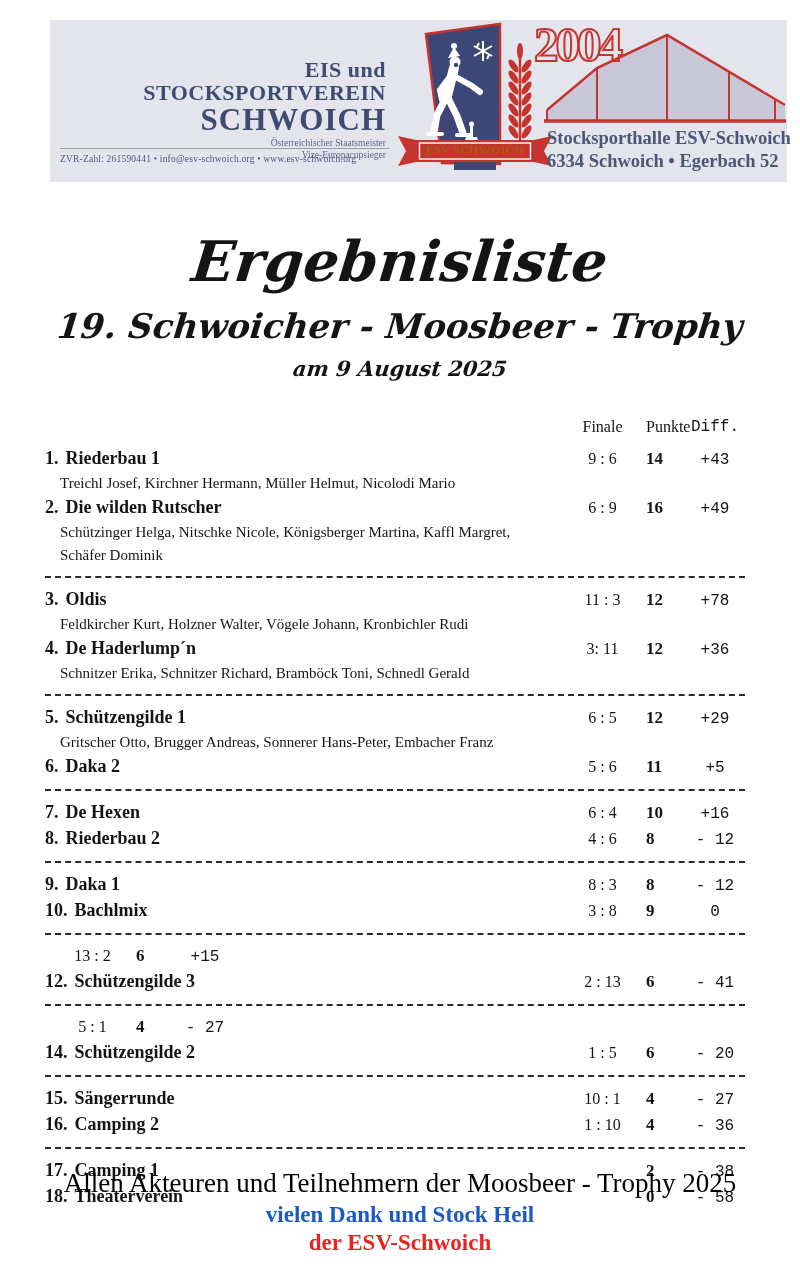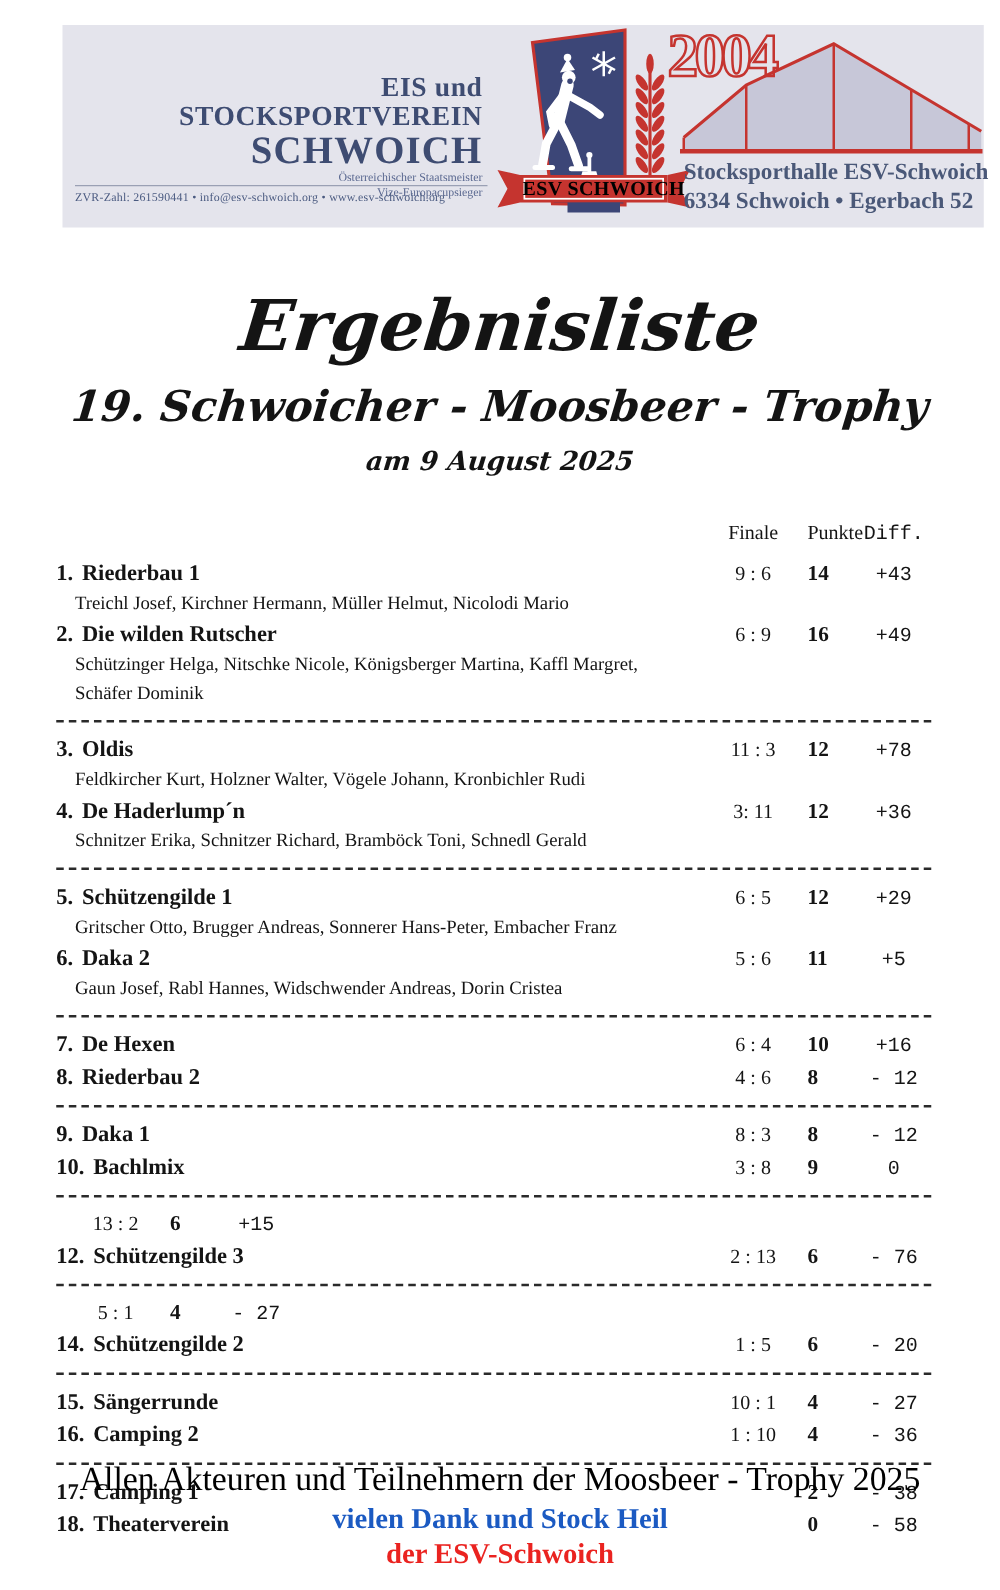--- a/index.html
+++ b/index.html
@@ -46,21 +46,21 @@
     font-size:9.5px;color:#4a5a80;letter-spacing:.2px;
   }
   .year-2004{
     position:absolute;left:484px;top:0px;
     font-size:49px;font-weight:bold;letter-spacing:-3px;
     color:transparent;-webkit-text-stroke:2px var(--logo-red);
     line-height:1;
   }
   .badge-label{
     position:absolute;left:368px;top:123px;width:114px;
-    text-align:center;font-size:16px;font-weight:bold;color:#000000;
+    text-align:center;font-size:12px;font-weight:bold;color:#a16207;
     letter-spacing:.3px;white-space:nowrap;
   }
   .hall-text{position:absolute;left:497px;width:245px;font-weight:bold;color:#4a5878;font-size:18.5px;white-space:nowrap;}
   .hall-text1{top:108px;}
   .hall-text2{top:131px;}
   
   .title-block{position:absolute;left:0;top:228px;width:100%;text-align:center;
     font-family:"DejaVu Serif","Liberation Serif",serif;font-style:italic;font-weight:bold;}
   .title-main{font-size:56px;transform:skewX(-6deg);}
   .title-sub{font-size:34px;margin-top:12px;transform:skewX(-6deg);}
@@ -252,21 +252,20 @@
           <div class="players">Gritscher Otto, Brugger Andreas, Sonnerer Hans-Peter, Embacher Franz</div>
           <div class="trow">
             <div class="col-team">
               <div class="rank">6.</div>
               <div class="team">Daka 2</div>
             </div>
             <div class="col-finale">5 : 6</div>
             <div class="col-punkte">11</div>
             <div class="col-diff">+5</div>
           </div>
-          <div class="players">Gaun Josef, Rabl Hannes, Widschwender Andreas, Dorin Cristea</div>
         </div>
         <div class="dashsep"></div>
         <div class="group">
           <div class="trow">
             <div class="col-team">
               <div class="rank">7.</div>
               <div class="team">De Hexen</div>
             </div>
             <div class="col-finale">6 : 4</div>
             <div class="col-punkte">10</div>
@@ -310,21 +309,21 @@
             <div class="col-punkte">6</div>
             <div class="col-diff">+15</div>
           </div>
           <div class="trow">
             <div class="col-team">
               <div class="rank">12.</div>
               <div class="team">Schützengilde 3</div>
             </div>
             <div class="col-finale">2 : 13</div>
             <div class="col-punkte">6</div>
-            <div class="col-diff">- 76</div>
+            <div class="col-diff">- 41</div>
           </div>
         </div>
         <div class="dashsep"></div>
         <div class="group">
           <div class="trow">
             <div class="col-finale">5 : 1</div>
             <div class="col-punkte">4</div>
             <div class="col-diff">- 27</div>
           </div>
           <div class="trow">

